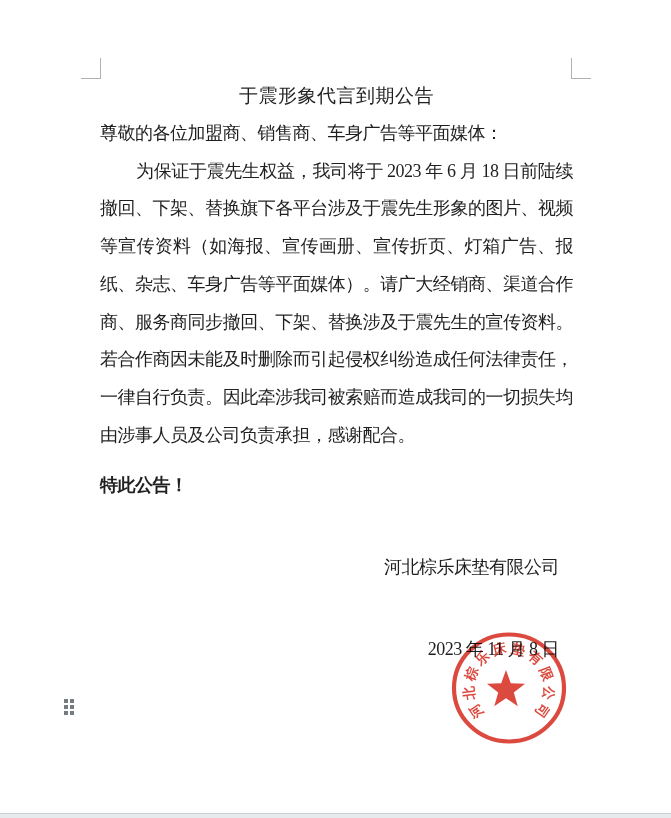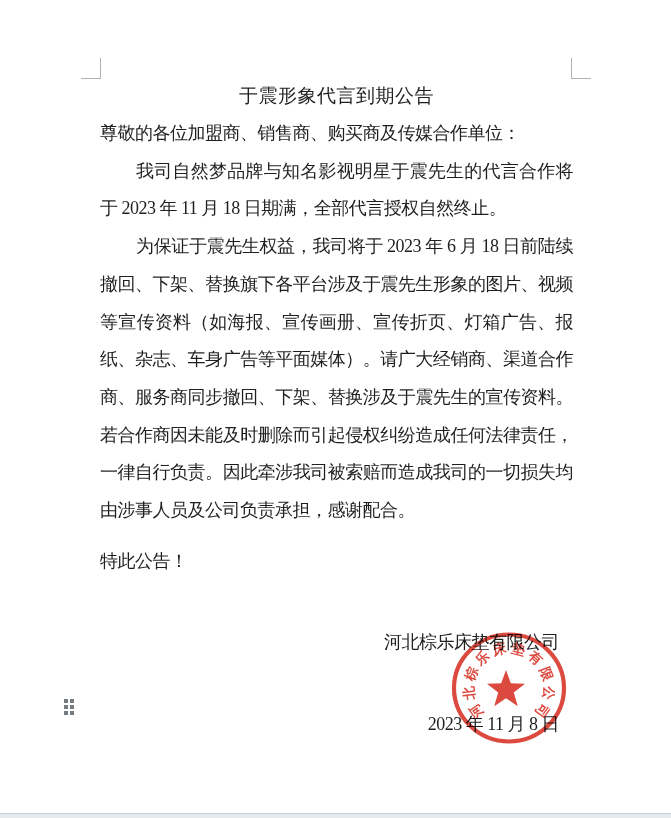--- a/index.html
+++ b/index.html
@@ -21,21 +21,21 @@
     position: absolute; left: 100px; top: 77px; width: 473px;
     color: var(--text, #1f1f1f);
     font-size: 18px; line-height: 37.7px; letter-spacing: -0.5px;
   }
   .title {
     font-size: 19px; font-weight: normal; letter-spacing: 0.5px;
     text-align: center; line-height: 38px;
   }
   .greeting { text-align: justify; }
   .para { text-align: justify; text-indent: 36px; }
-  .closing { margin-top: 13px; }
+  .closing { margin-top: 13px; font-weight: bold; }
   .sig { text-align: right; padding-right: 14px; margin-top: 44px; }
 
   
   .seal {
     position: absolute; left: 450px; top: 631px;
     width: 118px; height: 114px;
     mix-blend-mode: multiply; opacity: 0.92;
   }
   .seal text {
     font-family: "Liberation Serif", "DejaVu Serif", serif;
@@ -60,22 +60,21 @@
 </head>
 <body>
 
 <div class="page">
 
   <div class="crop tl"></div>
   <div class="crop tr"></div>
 
   <div class="content">
     <h1 class="title">于震形象代言到期公告</h1>
-    <p class="greeting">尊敬的各位加盟商、销售商、购买商及传媒合作单位：</p>
-    <p class="para">我司自然梦品牌与知名影视明星于震先生的代言合作将于 2023 年 11 月 18 日期满，全部代言授权自然终止。</p>
+    <p class="greeting">尊敬的各位加盟商、销售商、车身广告等平面媒体：</p>
     <p class="para">为保证于震先生权益，我司将于 2023 年 6 月 18 日前陆续撤回、下架、替换旗下各平台涉及于震先生形象的图片、视频等宣传资料（如海报、宣传画册、宣传折页、灯箱广告、报纸、杂志、车身广告等平面媒体）。请广大经销商、渠道合作商、服务商同步撤回、下架、替换涉及于震先生的宣传资料。若合作商因未能及时删除而引起侵权纠纷造成任何法律责任，一律自行负责。因此牵涉我司被索赔而造成我司的一切损失均由涉事人员及公司负责承担，感谢配合。</p>
     <p class="closing">特此公告！</p>
     <p class="sig company">河北棕乐床垫有限公司</p>
     <p class="sig date">2023 年 11 月 8 日</p>
   </div>
 
   <svg class="seal" viewBox="0 0 118 114" aria-hidden="true">
     <ellipse id="seal-ring" cx="59" cy="57" rx="55" ry="53.5" fill="none" stroke-width="4.2" stroke="#d93a2e"></ellipse>
     <polygon id="seal-star" points="56,39 60.82,52.37 75.02,52.82 63.8,61.53 67.76,75.18 56,67.2 44.24,75.18 48.2,61.53 36.98,52.82 51.18,52.37" fill="#d93a2e"></polygon>
     <g id="seal-text">

